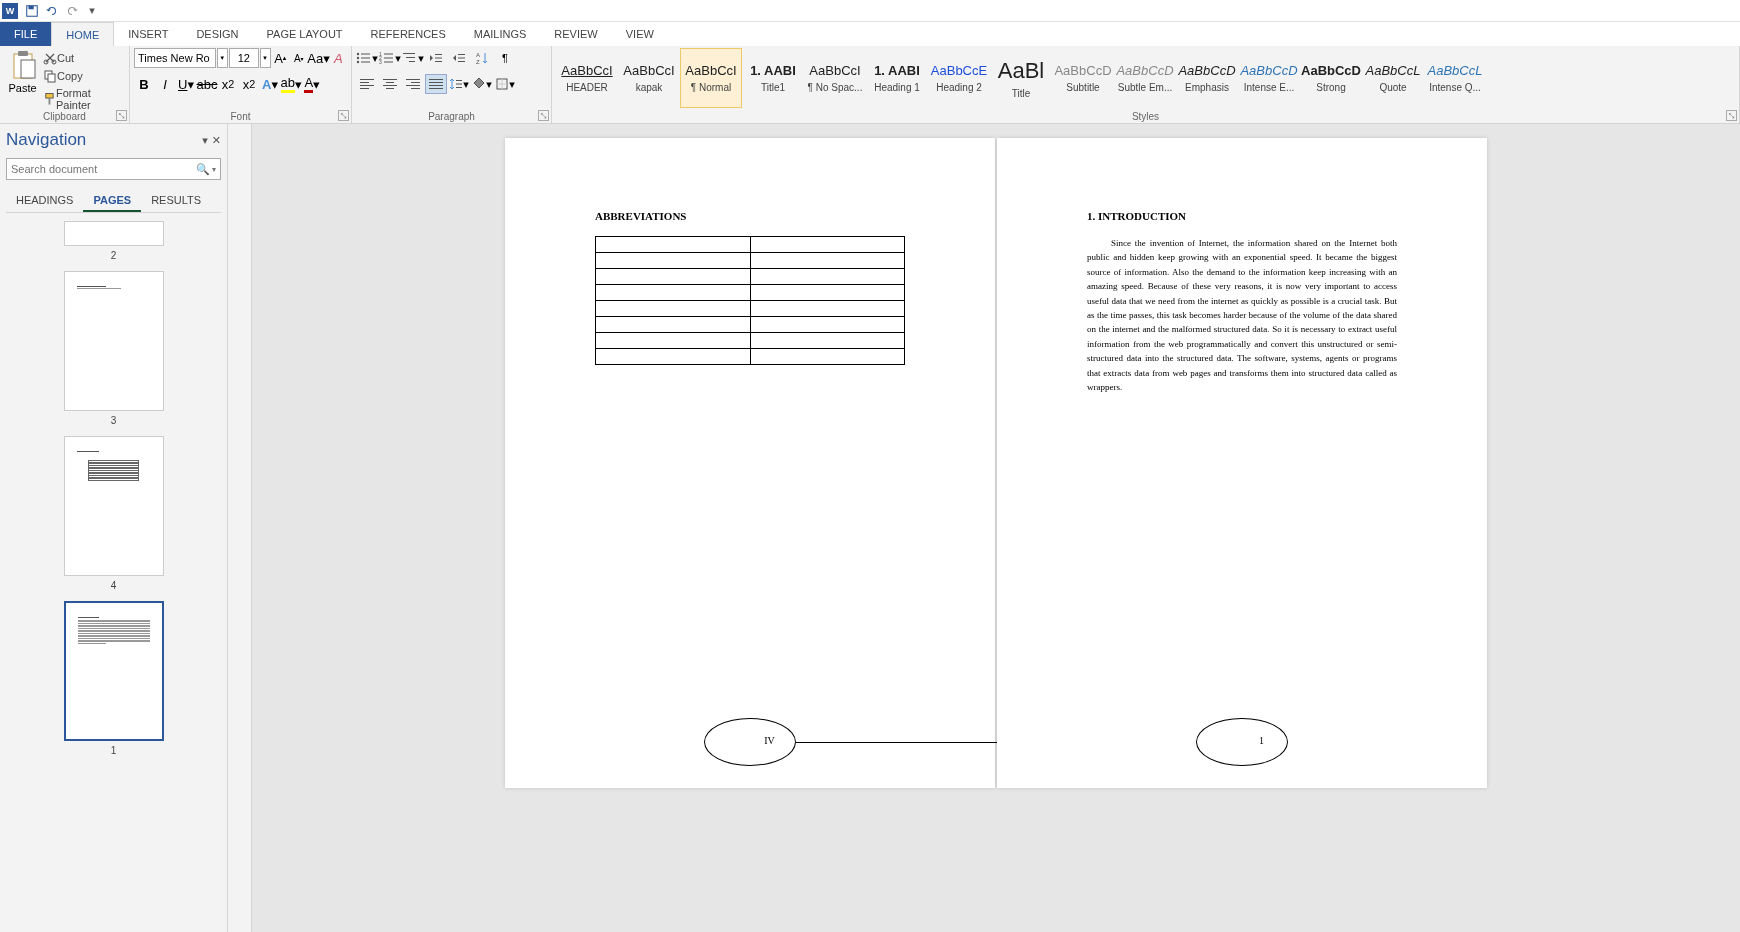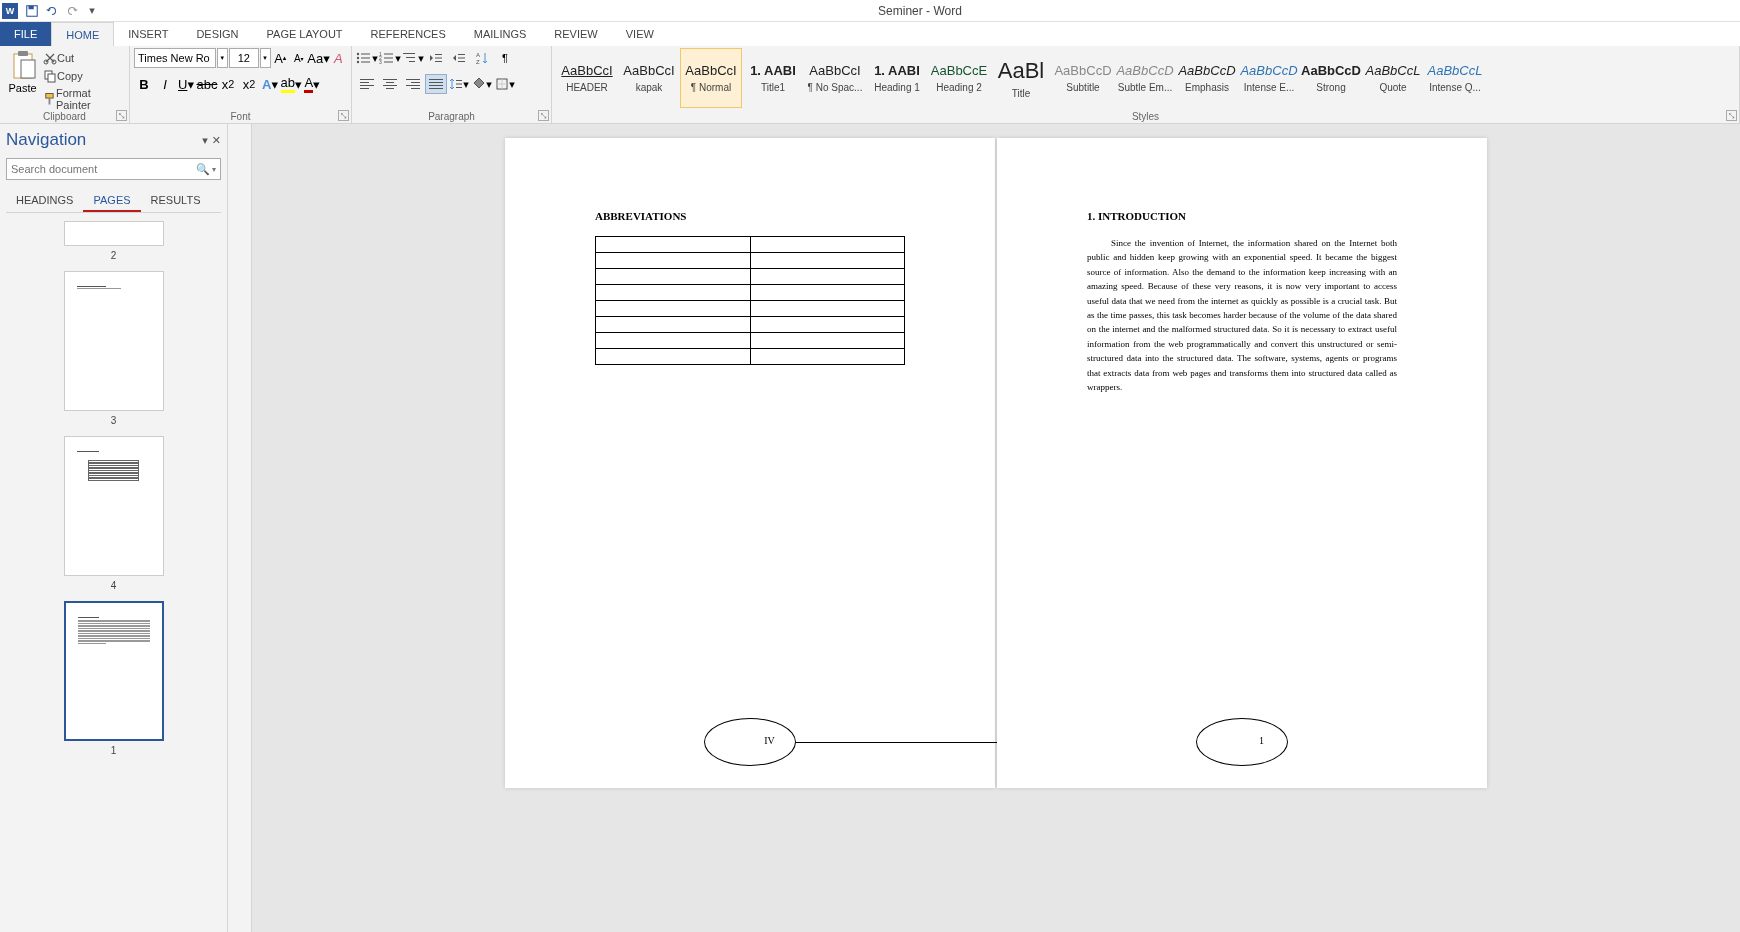--- a/index.html
+++ b/index.html
@@ -59,21 +59,21 @@
     
     
     .nav-pane { width: 228px; background: #f3f3f3; border-right: 1px solid #d4d4d4; padding: 6px; overflow-y: auto; }
     .nav-header { display: flex; align-items: center; justify-content: space-between; margin-bottom: 8px; color: #2b579a; font-size: 17px; }
     .nav-close { display: flex; gap: 4px; }
     .nav-close span { cursor: pointer; color: #555; font-size: 11px; }
     .nav-search { display: flex; border: 1px solid #ababab; background: #fff; height: 22px; align-items: center; padding: 0 4px; margin-bottom: 10px; }
     .nav-search input { border: none; outline: none; flex: 1; font-size: 11px; color: #777; }
     .nav-tabs { display: flex; border-bottom: 1px solid #d4d4d4; margin-bottom: 8px; }
     .nav-tab { padding: 4px 10px; font-size: 11px; color: #444; cursor: pointer; }
-    .nav-tab.active { color: #2b579a; border-bottom: 2px solid #b91c1c; font-weight: normal; }
+    .nav-tab.active { color: #2b579a; border-bottom: 2px solid #14532d; font-weight: bold; }
     .thumbnails { display: flex; flex-direction: column; align-items: center; gap: 4px; }
     .thumb { width: 100px; background: #fff; border: 1px solid #ccc; cursor: pointer; position: relative; }
     .thumb.selected { border: 2px solid #2b579a; }
     .thumb-num { text-align: center; font-size: 10px; color: #444; margin-bottom: 6px; }
     .thumb.p2 { height: 25px; }
     .thumb.p3 { height: 140px; }
     .thumb.p4 { height: 140px; }
     .thumb.p5 { height: 140px; }
     .thumb-content { padding: 14px 12px; font-size: 3px; color: #444; }
     .thumb-table { width: 70%; margin: 8px auto; }
@@ -112,21 +112,20 @@
         <path d="M4 8 L2 6 M4 8 L6 6" stroke="#2b579a" stroke-width="1.2"></path>
       </svg>
   </div>
   <div class="qat-btn">
     <svg viewBox="0 0 16 16">
         <path d="M12 8 A4 4 0 1 0 8 12" fill="none" stroke="#999" stroke-width="1.2"></path>
         <path d="M12 8 L14 6 M12 8 L10 6" stroke="#999" stroke-width="1.2"></path>
       </svg>
   </div>
   <div class="qat-btn">▾</div>
-  <div class="title-text">Seminer - Word</div>
 </div>
 
 <div class="ribbon-tabs">
   <div class="ribbon-tab file">FILE</div>
   <div class="ribbon-tab active">HOME</div>
   <div class="ribbon-tab">INSERT</div>
   <div class="ribbon-tab">DESIGN</div>
   <div class="ribbon-tab">PAGE LAYOUT</div>
   <div class="ribbon-tab">REFERENCES</div>
   <div class="ribbon-tab">MAILINGS</div>
@@ -329,21 +328,21 @@
         </div>
         <div class="style-item">
           <div class="style-preview">AaBbCcI</div>
           <div class="style-name">¶ No Spac...</div>
         </div>
         <div class="style-item">
           <div class="style-preview" style="font-weight: bold;">1. AABI</div>
           <div class="style-name">Heading 1</div>
         </div>
         <div class="style-item">
-          <div class="style-preview" style="color: #14532d;">AaBbCcE</div>
+          <div class="style-preview" style="color: #1d4ed8;">AaBbCcE</div>
           <div class="style-name">Heading 2</div>
         </div>
         <div class="style-item">
           <div class="style-preview" style="font-size: 22px;">AaBl</div>
           <div class="style-name">Title</div>
         </div>
         <div class="style-item">
           <div class="style-preview" style="color: rgb(136, 136, 136);">AaBbCcD</div>
           <div class="style-name">Subtitle</div>
         </div>

